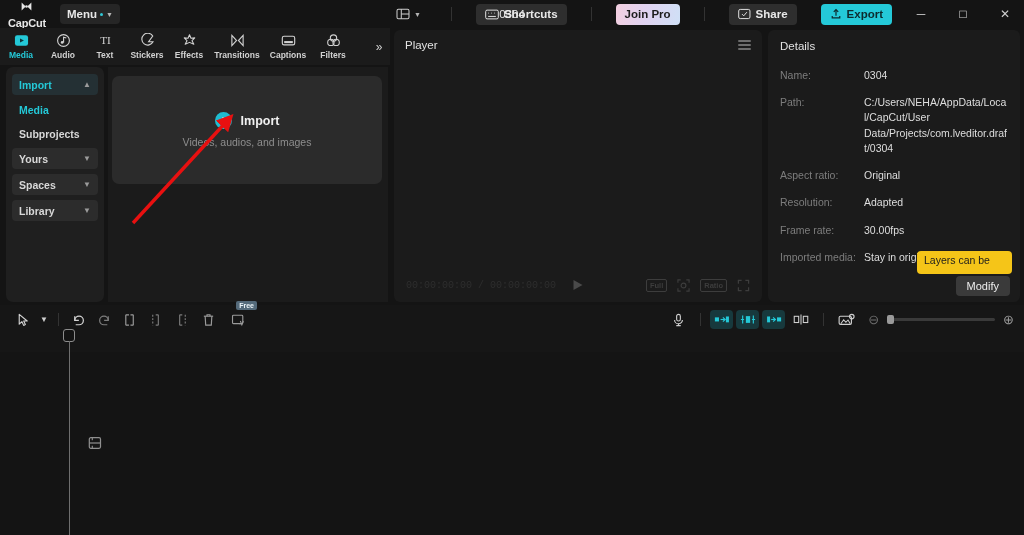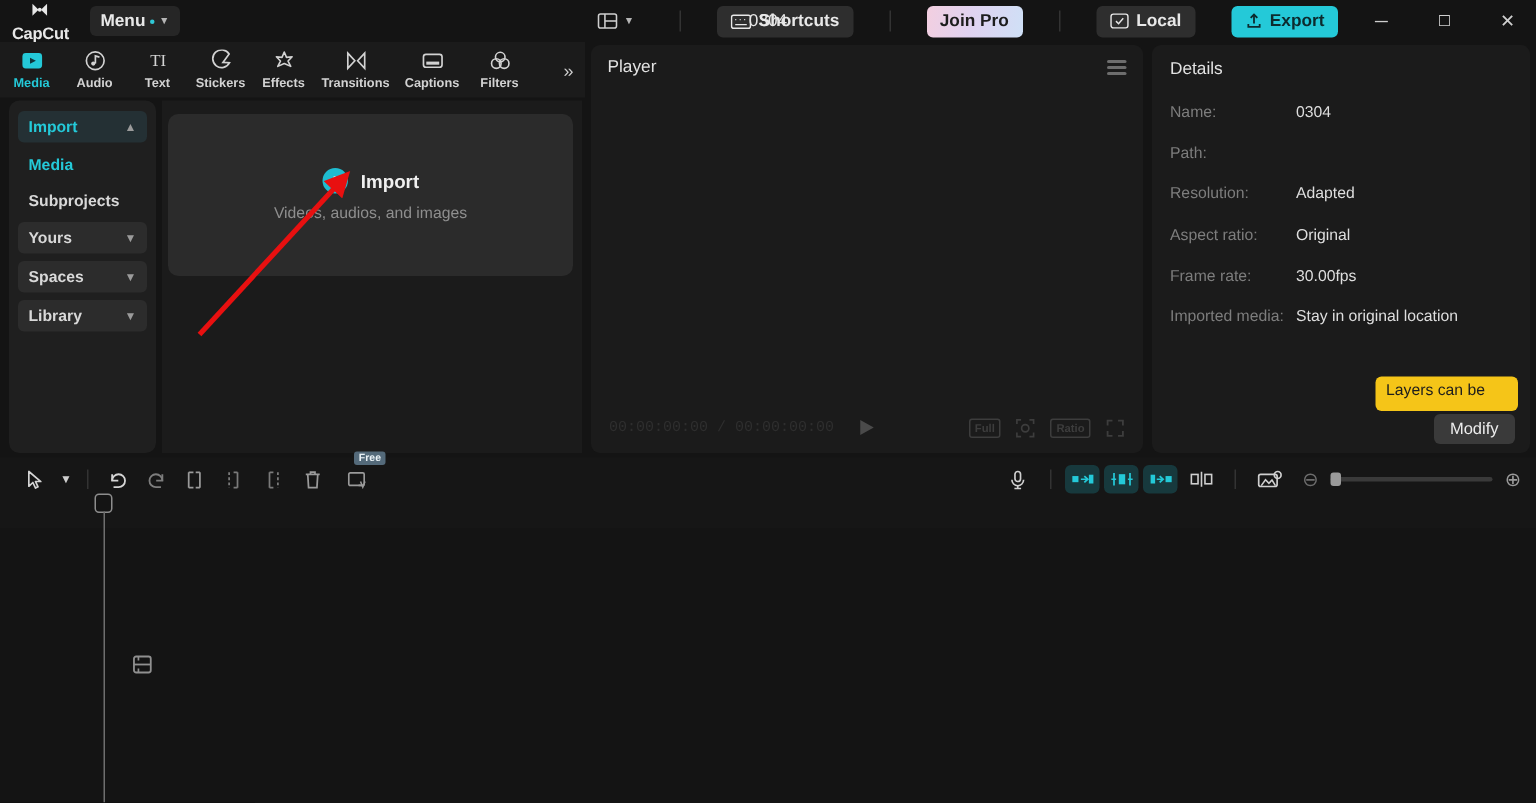--- a/index.html
+++ b/index.html
@@ -264,21 +264,21 @@
         <span>Join Pro</span>
       </div>
 
       <span class="vsep"></span>
 
       <div class="pillbtn btn-share">
         <svg width="13" height="12" viewBox="0 0 15 13">
           <rect x="0.8" y="1.2" width="13" height="10.6" rx="1.8" fill="none" stroke="#e8e8e8" stroke-width="1.1"></rect>
           <path d="M4.6 6.6 L6.6 8.6 L10.2 4.4" fill="none" stroke="#e8e8e8" stroke-width="1.1"></path>
         </svg>
-        <span>Local</span>
+        <span>Share</span>
       </div>
 
       <div class="pillbtn btn-export" style="margin-left:8px;">
         <svg width="12" height="12" viewBox="0 0 14 14">
           <path d="M7 2 L7 9" stroke="#0c2b2e" stroke-width="1.4" fill="none"></path>
           <path d="M4.4 4.6 L7 2 L9.6 4.6" stroke="#0c2b2e" stroke-width="1.4" fill="none"></path>
           <path d="M2.6 9.4 L2.6 11.6 L11.4 11.6 L11.4 9.4" stroke="#0c2b2e" stroke-width="1.4" fill="none"></path>
         </svg>
         <span>Export</span>
       </div>
@@ -456,28 +456,29 @@
     <div class="details-head">
       <span class="details-title">Details</span>
     </div>
     <div class="det-rows">
       <div class="det-row">
         <span class="det-k">Name:</span>
         <span class="det-v">0304</span>
       </div>
       <div class="det-row">
         <span class="det-k">Path:</span>
+        <span class="det-v">C:/Users/NEHA/AppData/Local/CapCut/User Data/Projects/com.lveditor.draft/0304</span>
+      </div>
+      <div class="det-row">
+        <span class="det-k">Aspect ratio:</span>
+        <span class="det-v">Original</span>
       </div>
       <div class="det-row">
         <span class="det-k">Resolution:</span>
         <span class="det-v">Adapted</span>
-      </div>
-      <div class="det-row">
-        <span class="det-k">Aspect ratio:</span>
-        <span class="det-v">Original</span>
       </div>
       <div class="det-row">
         <span class="det-k">Frame rate:</span>
         <span class="det-v">30.00fps</span>
       </div>
       <div class="det-row">
         <span class="det-k">Imported media:</span>
         <span class="det-v">Stay in original location</span>
       </div>
     </div>

